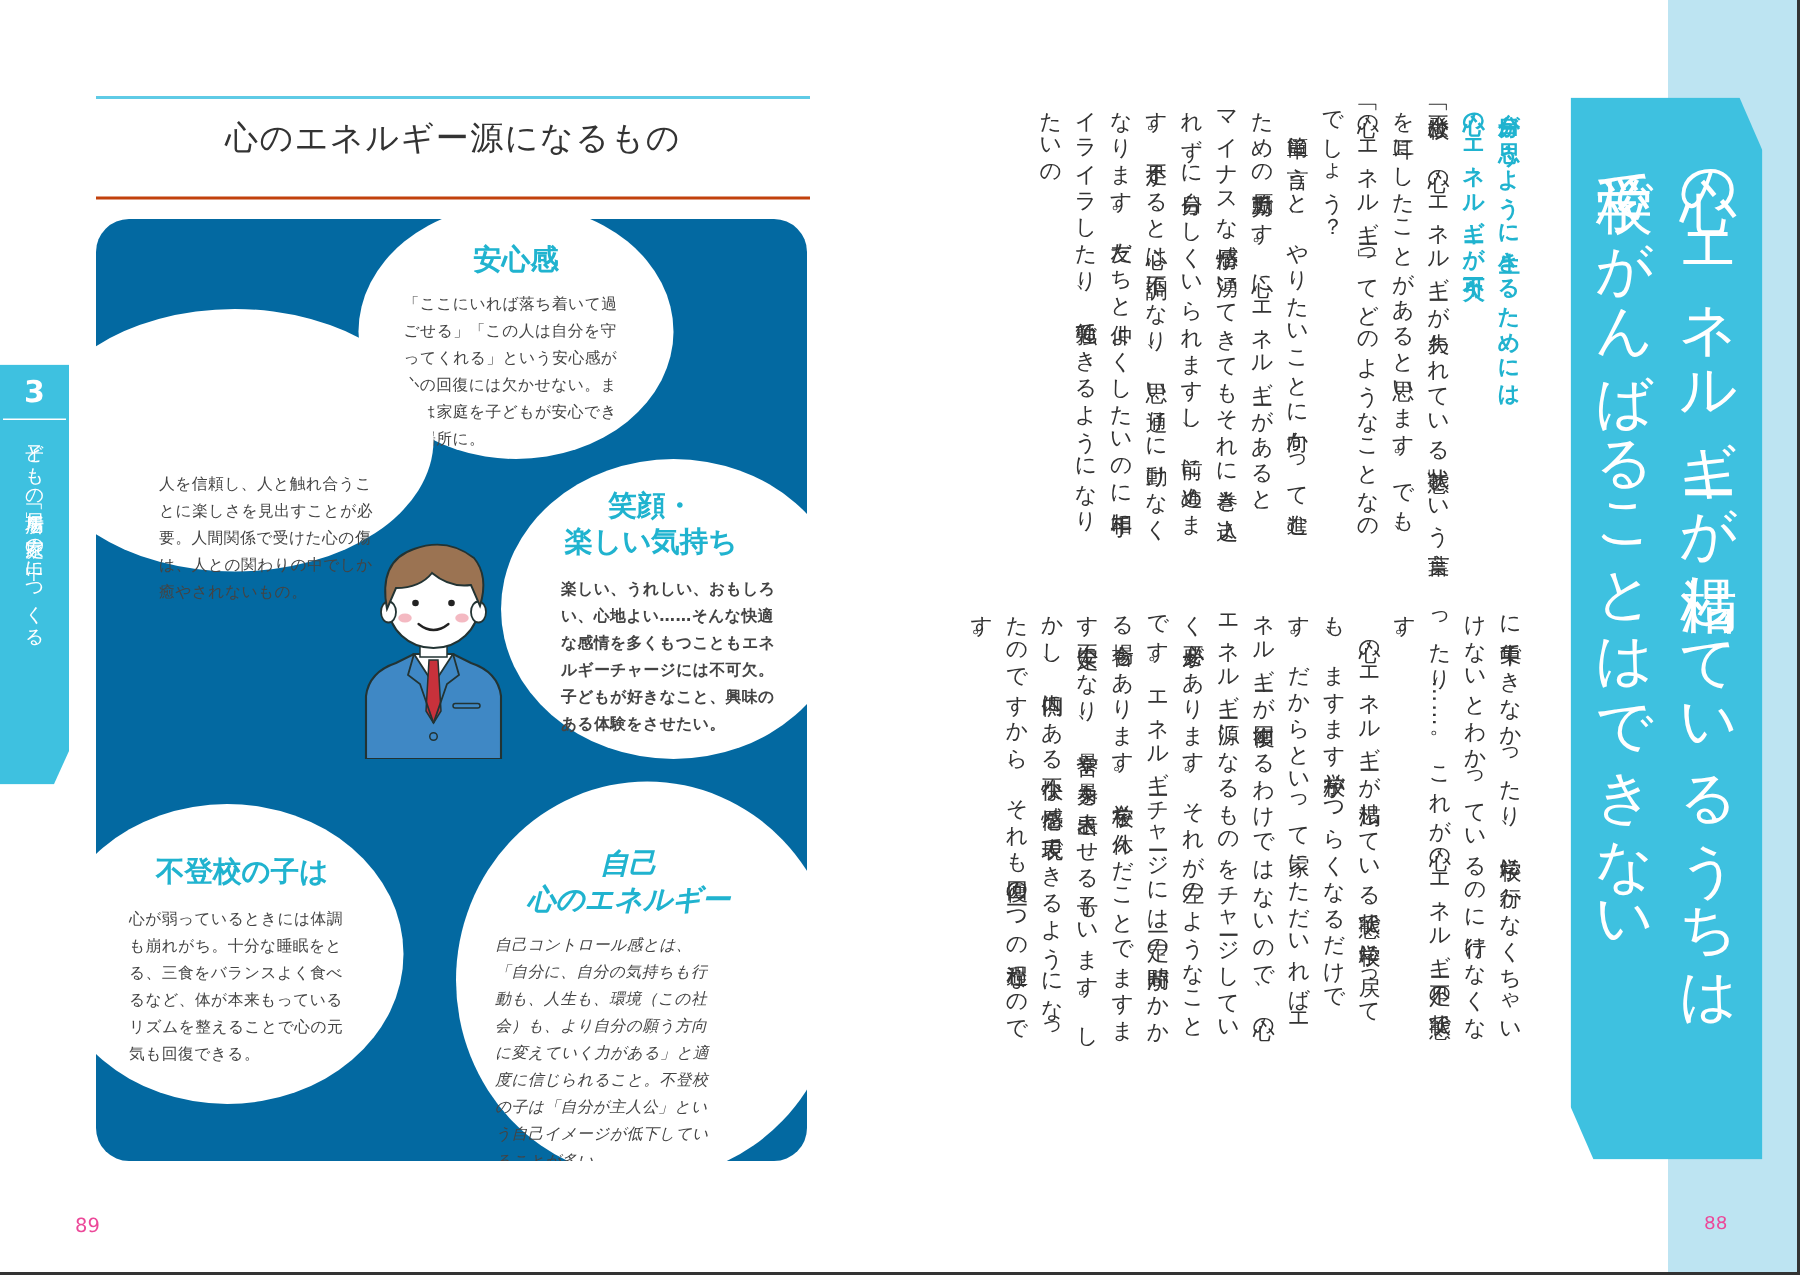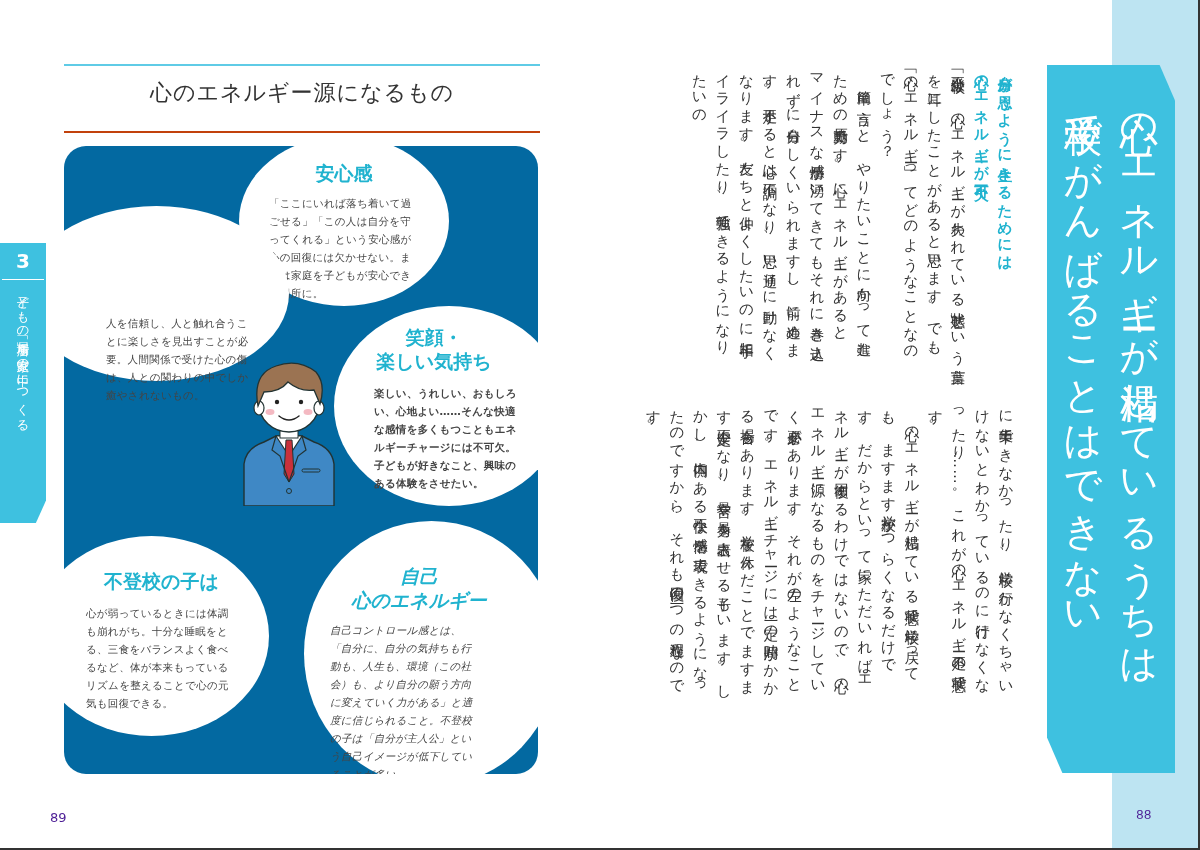--- a/index.html
+++ b/index.html
@@ -31,21 +31,21 @@
   .bubble-text { position: absolute; font-size: 10.5px; line-height: 18px; color: #444; letter-spacing: 0.3px; }
 
   .b-anshin { left: 175px; top: -10px; width: 210px; height: 170px; }
   .b-hito   { left: -40px; top: 60px; width: 265px; height: 175px; }
   .b-egao   { left: 270px; top: 160px; width: 230px; height: 200px; }
   .b-life   { left: -30px; top: 390px; width: 235px; height: 200px; }
   .b-self   { left: 240px; top: 375px; width: 255px; height: 265px; font-style: italic; }
 
   .person { position: absolute; left: 172px; top: 210px; width: 106px; height: 150px; }
 
-  .page-num { position: absolute; font-size: 13px; color: #4c1d95; }
+  .page-num { position: absolute; font-size: 13px; color: #ec4899; }
   .pn-left { left: 50px; top: 810px; }
   .pn-right { left: 1136px; top: 808px; font-family: Liberation Mono, monospace; }
 
   
   .side-band { position: absolute; left: 1112px; top: 0; width: 86px; height: 848px; background: #bde4f2; }
   .title-banner { position: absolute; left: 1047px; top: 65px; width: 128px; height: 708px; background: #3ec1e0;
                   clip-path: polygon(0 0, 88% 0, 100% 5%, 100% 100%, 12% 100%, 0 95%); }
   .title-text { position: absolute; left: 0; top: 22px; width: 128px; height: 680px;
                 writing-mode: vertical-rl; color: #fff; font-size: 38px; line-height: 56px;
                 letter-spacing: 1px; padding-right: 8px; }

